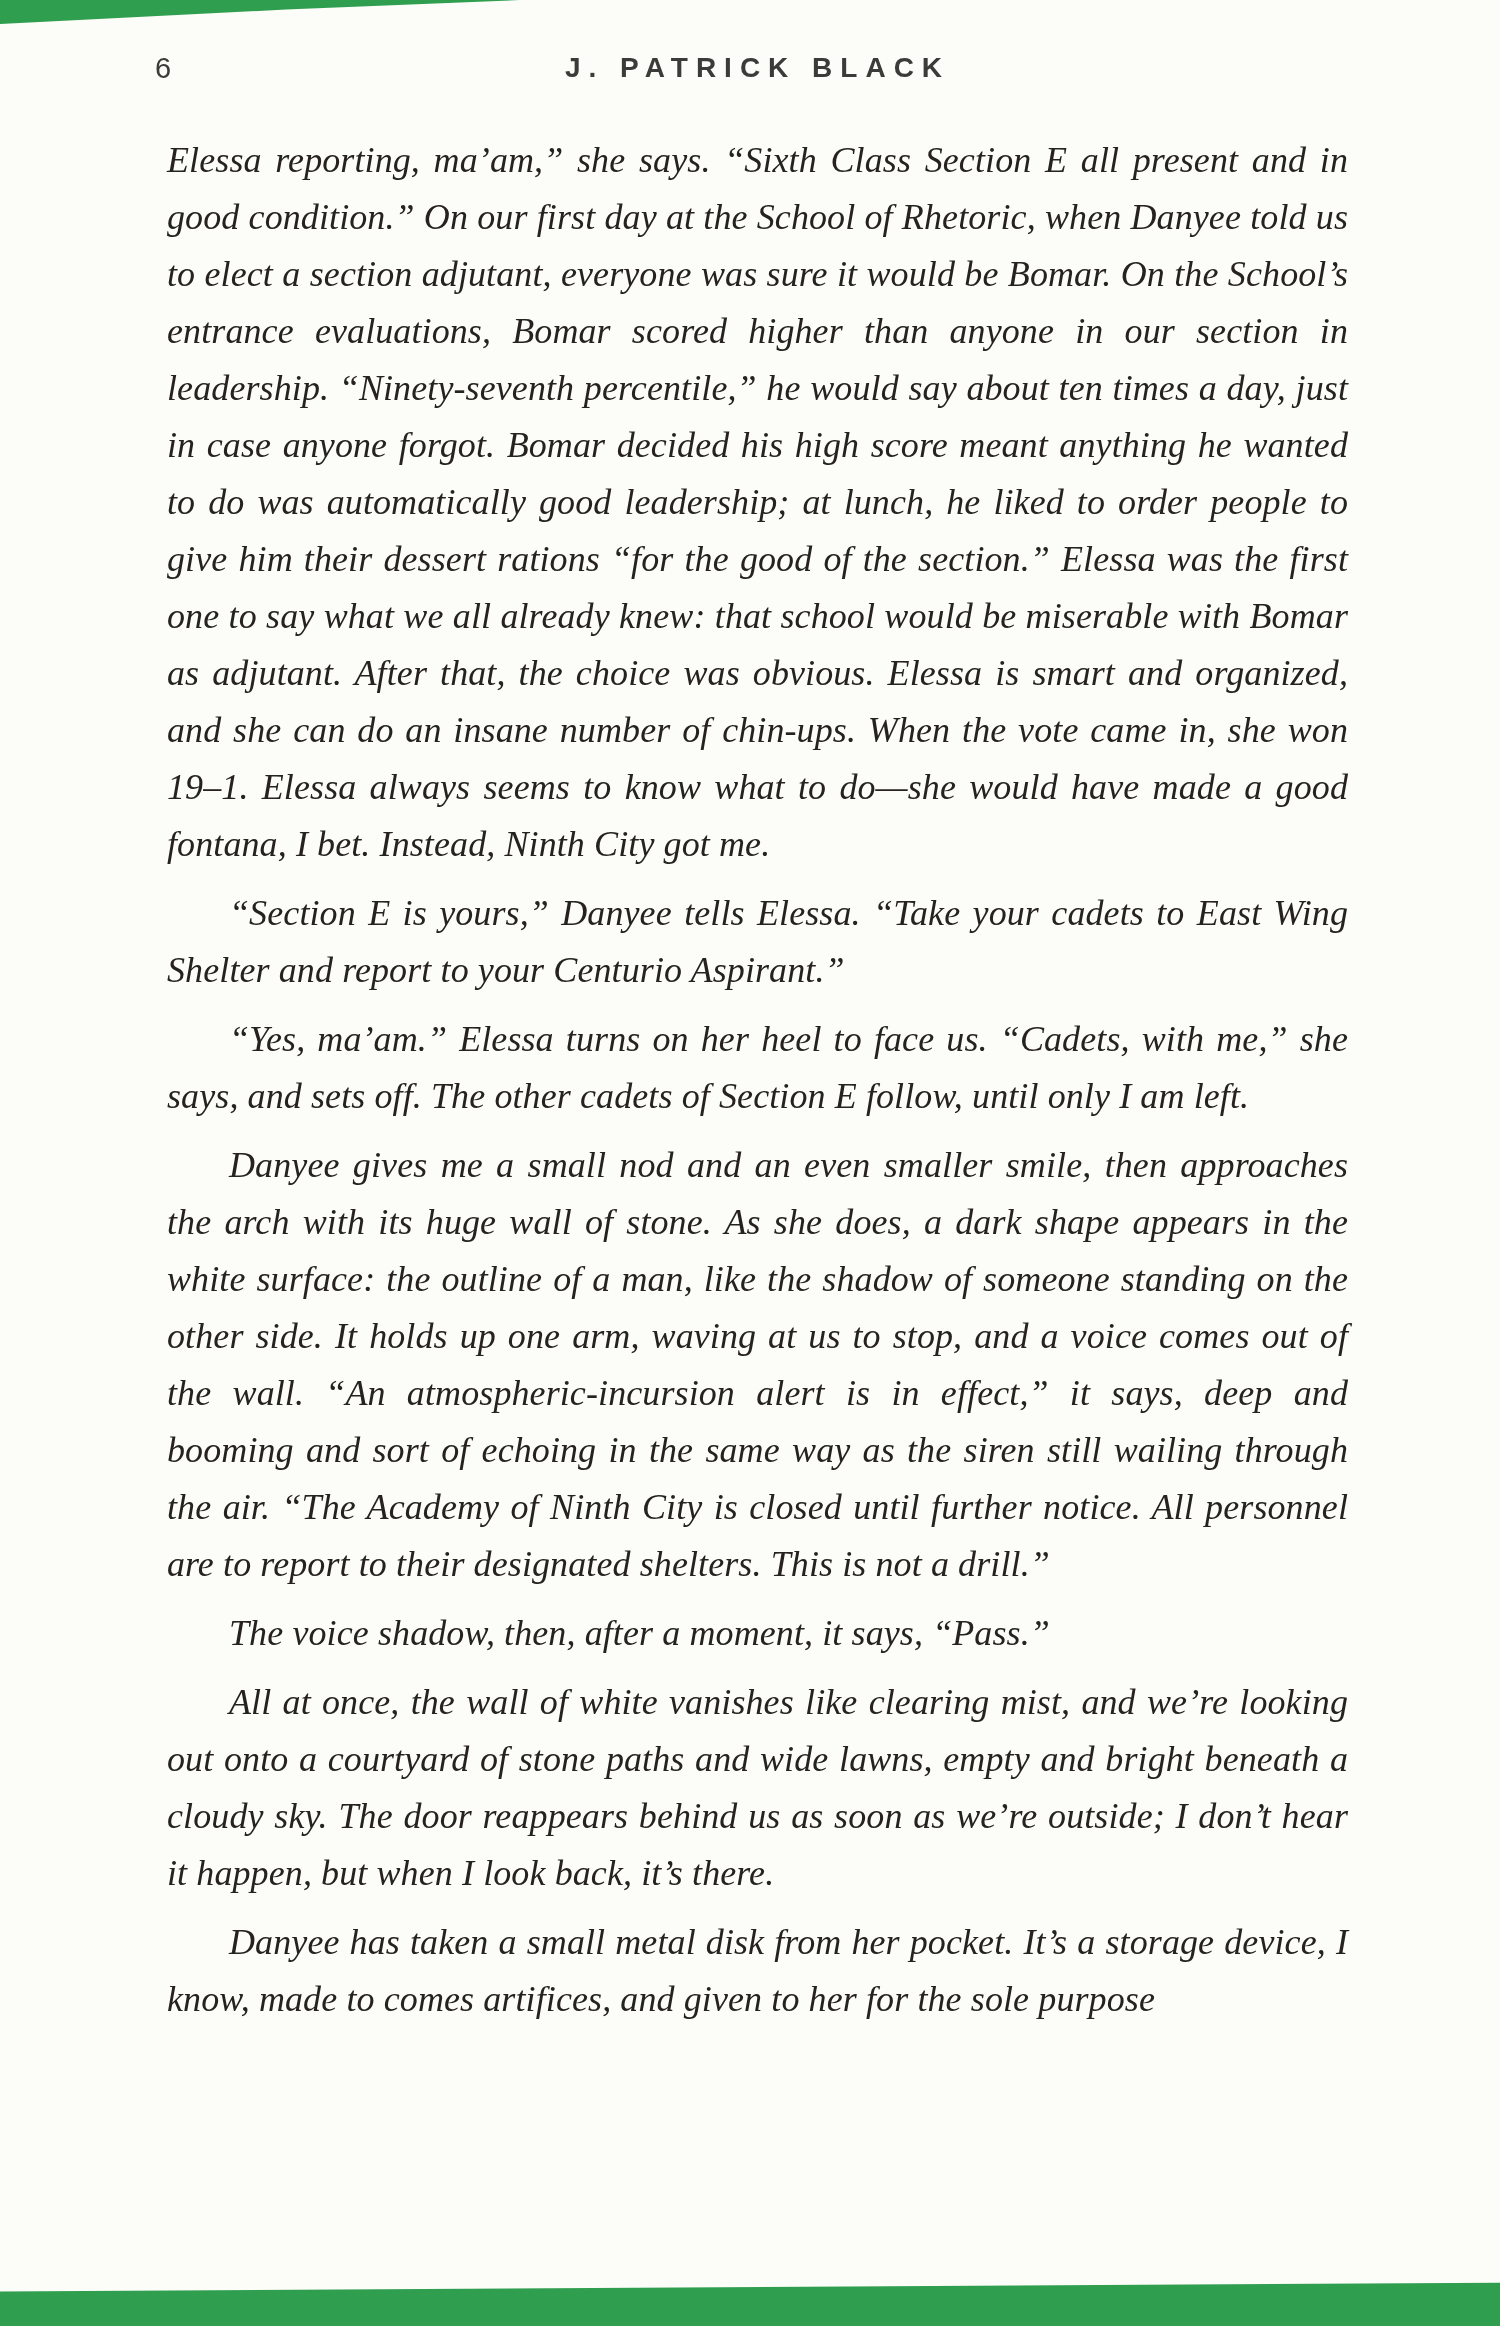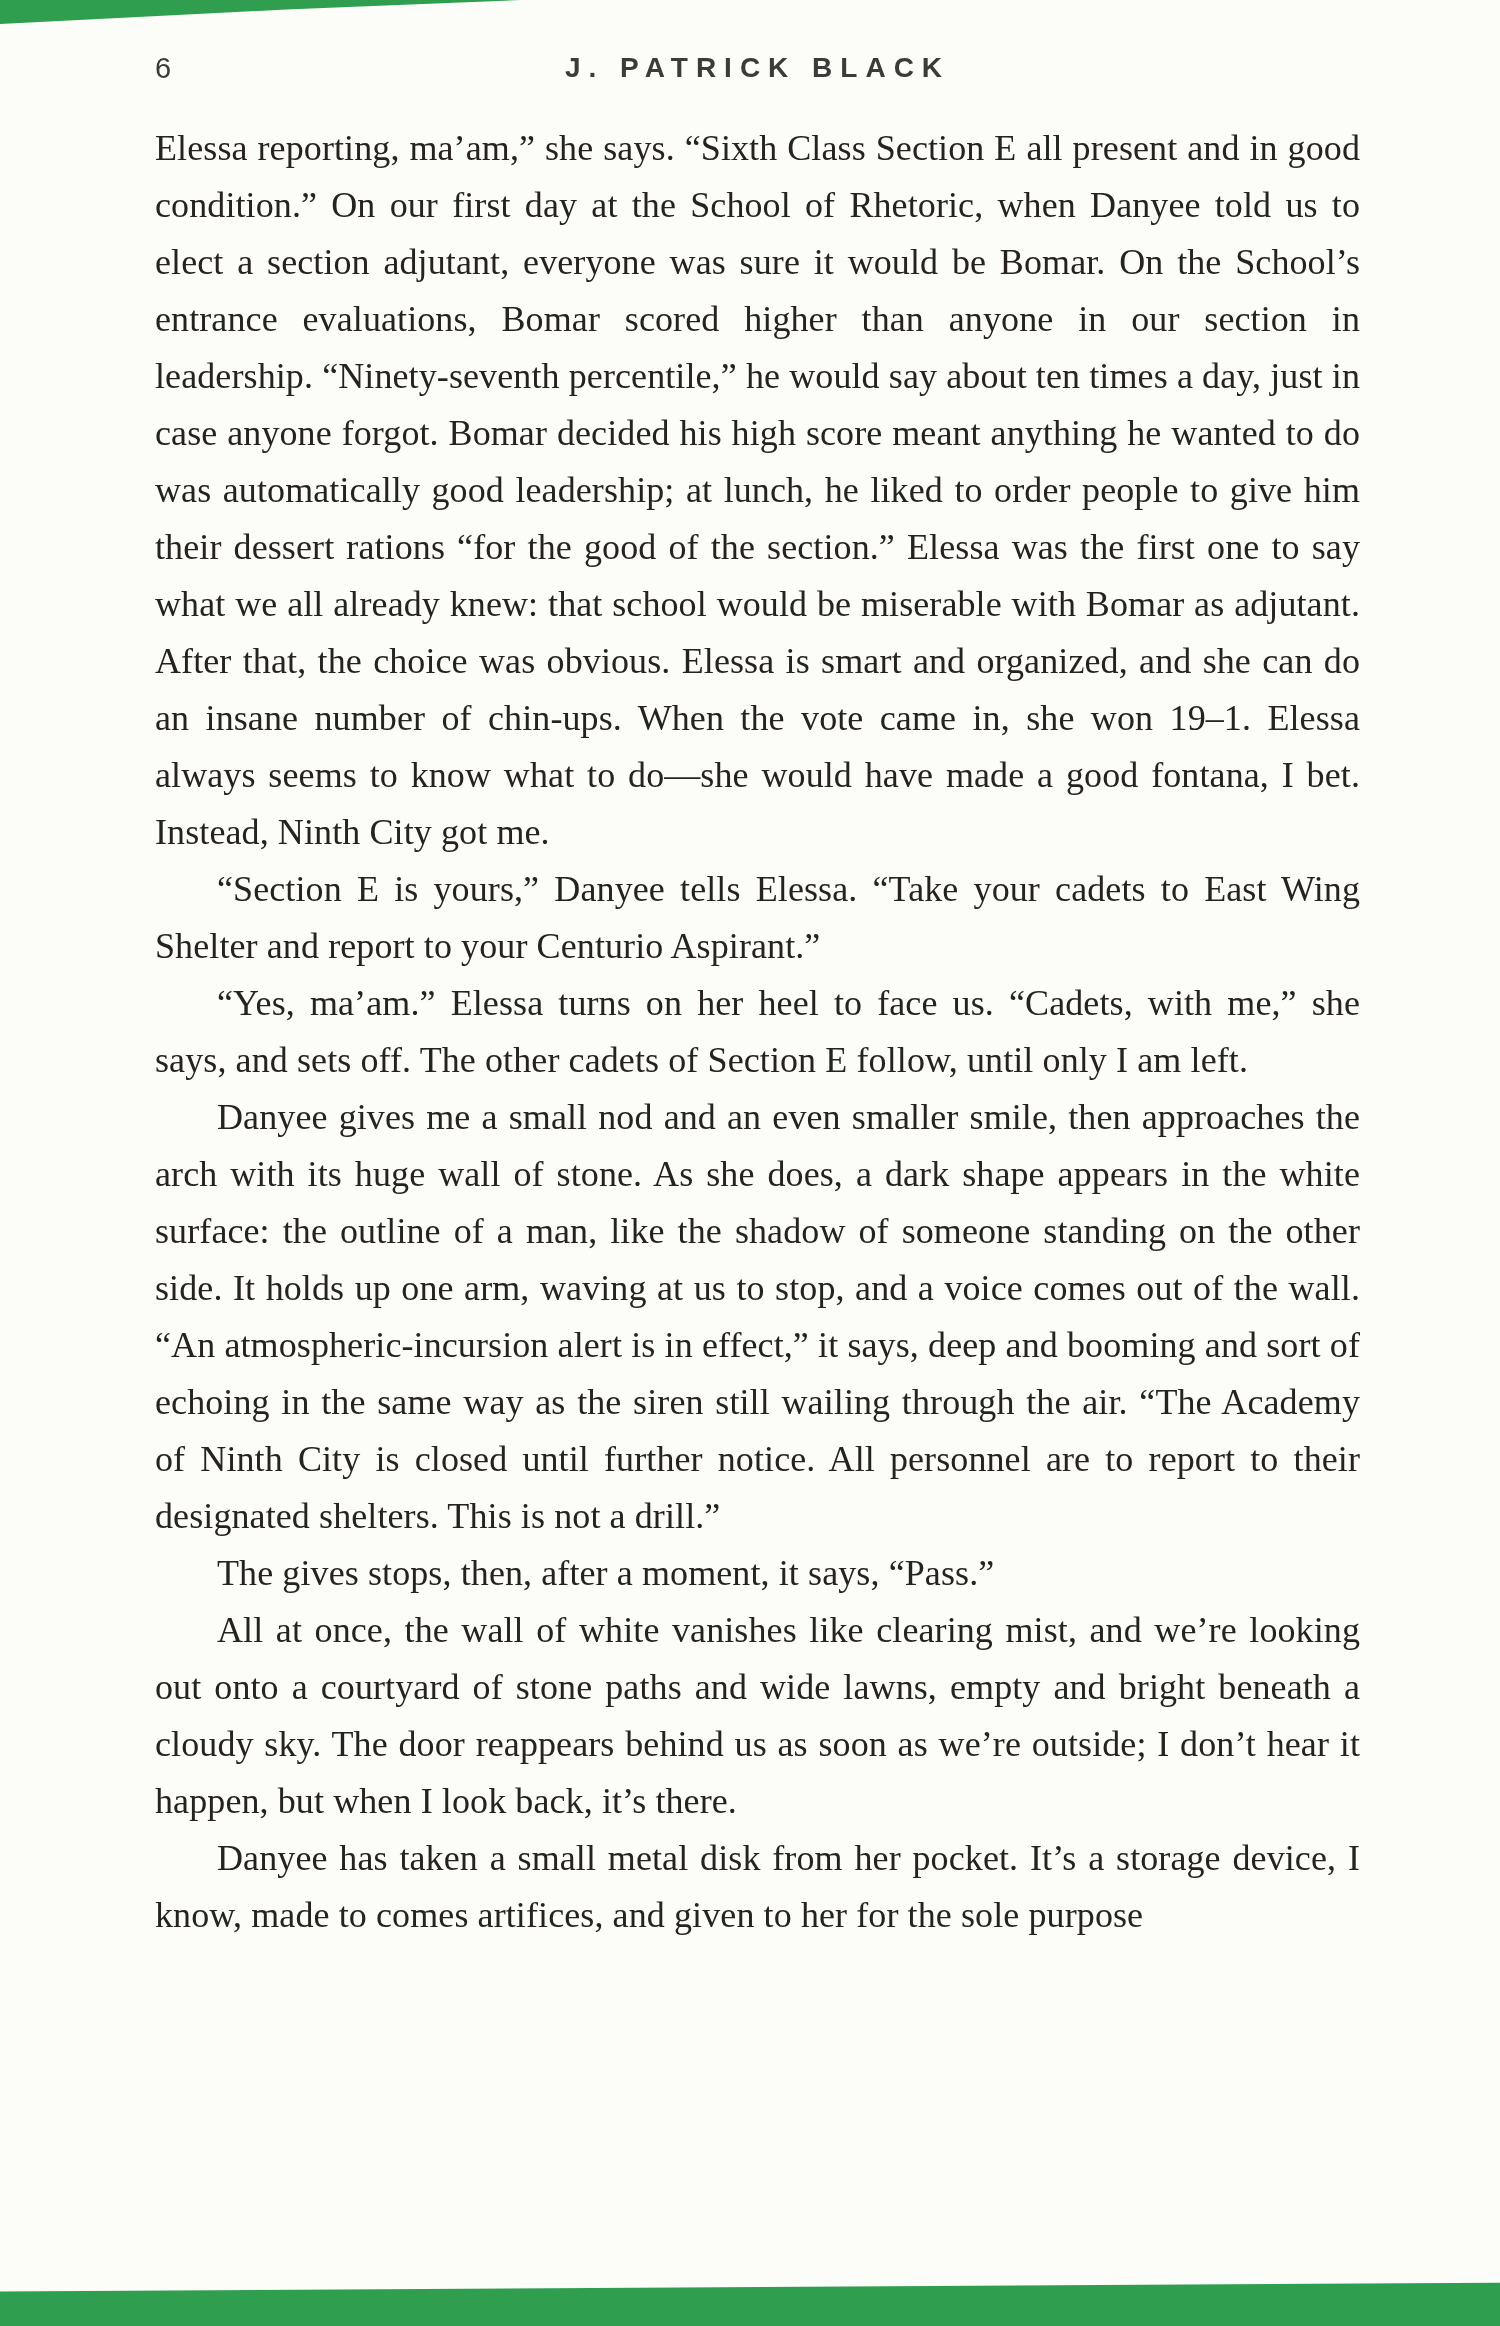--- a/index.html
+++ b/index.html
@@ -66,22 +66,23 @@
     position: absolute;
     top: 120px;
     left: 155px;
     width: 1205px;
     font-size: 36px;
     line-height: 57px;
     text-align: justify;
     letter-spacing: 0.1px;
   }
   .para {
-    margin: 0;
+    margin: 12px;
     padding: 0;
+    font-style: italic;
   }
   .para.indent {
     text-indent: 62px;
   }
 </style>
 </head>
 <body>
 
 <div class="page">
   <div class="edge-top"></div>
@@ -90,17 +91,17 @@
   <header class="running-header">
     <span class="page-number">6</span>
     <span class="header-title">J. PATRICK BLACK</span>
   </header>
 
   <main class="page-body">
       <p class="para">Elessa reporting, ma’am,” she says. “Sixth Class Section E all present and in good condition.” On our first day at the School of Rhetoric, when Danyee told us to elect a section adjutant, everyone was sure it would be Bomar. On the School’s entrance evaluations, Bomar scored higher than anyone in our section in leadership. “Ninety-seventh percentile,” he would say about ten times a day, just in case anyone forgot. Bomar decided his high score meant anything he wanted to do was automatically good leadership; at lunch, he liked to order people to give him their dessert rations “for the good of the section.” Elessa was the first one to say what we all already knew: that school would be miserable with Bomar as adjutant. After that, the choice was obvious. Elessa is smart and organized, and she can do an insane number of chin-ups. When the vote came in, she won 19–1. Elessa always seems to know what to do—she would have made a good fontana, I bet. Instead, Ninth City got me.</p>
       <p class="para indent">“Section E is yours,” Danyee tells Elessa. “Take your cadets to East Wing Shelter and report to your Centurio Aspirant.”</p>
       <p class="para indent">“Yes, ma’am.” Elessa turns on her heel to face us. “Cadets, with me,” she says, and sets off. The other cadets of Section E follow, until only I am left.</p>
       <p class="para indent">Danyee gives me a small nod and an even smaller smile, then approaches the arch with its huge wall of stone. As she does, a dark shape appears in the white surface: the outline of a man, like the shadow of someone standing on the other side. It holds up one arm, waving at us to stop, and a voice comes out of the wall. “An atmospheric-incursion alert is in effect,” it says, deep and booming and sort of echoing in the same way as the siren still wailing through the air. “The Academy of Ninth City is closed until further notice. All personnel are to report to their designated shelters. This is not a drill.”</p>
-      <p class="para indent">The gives stops, then, after a moment, it says, “Pass.”</p>
+      <p class="para indent">The voice shadow, then, after a moment, it says, “Pass.”</p>
       <p class="para indent">All at once, the wall of white vanishes like clearing mist, and we’re looking out onto a courtyard of stone paths and wide lawns, empty and bright beneath a cloudy sky. The door reappears behind us as soon as we’re outside; I don’t hear it happen, but when I look back, it’s there.</p>
       <p class="para indent">Danyee has taken a small metal disk from her pocket. It’s a storage device, I know, made to comes artifices, and given to her for the sole purpose</p>
     </main>
 </div>
 
 </body></html>

